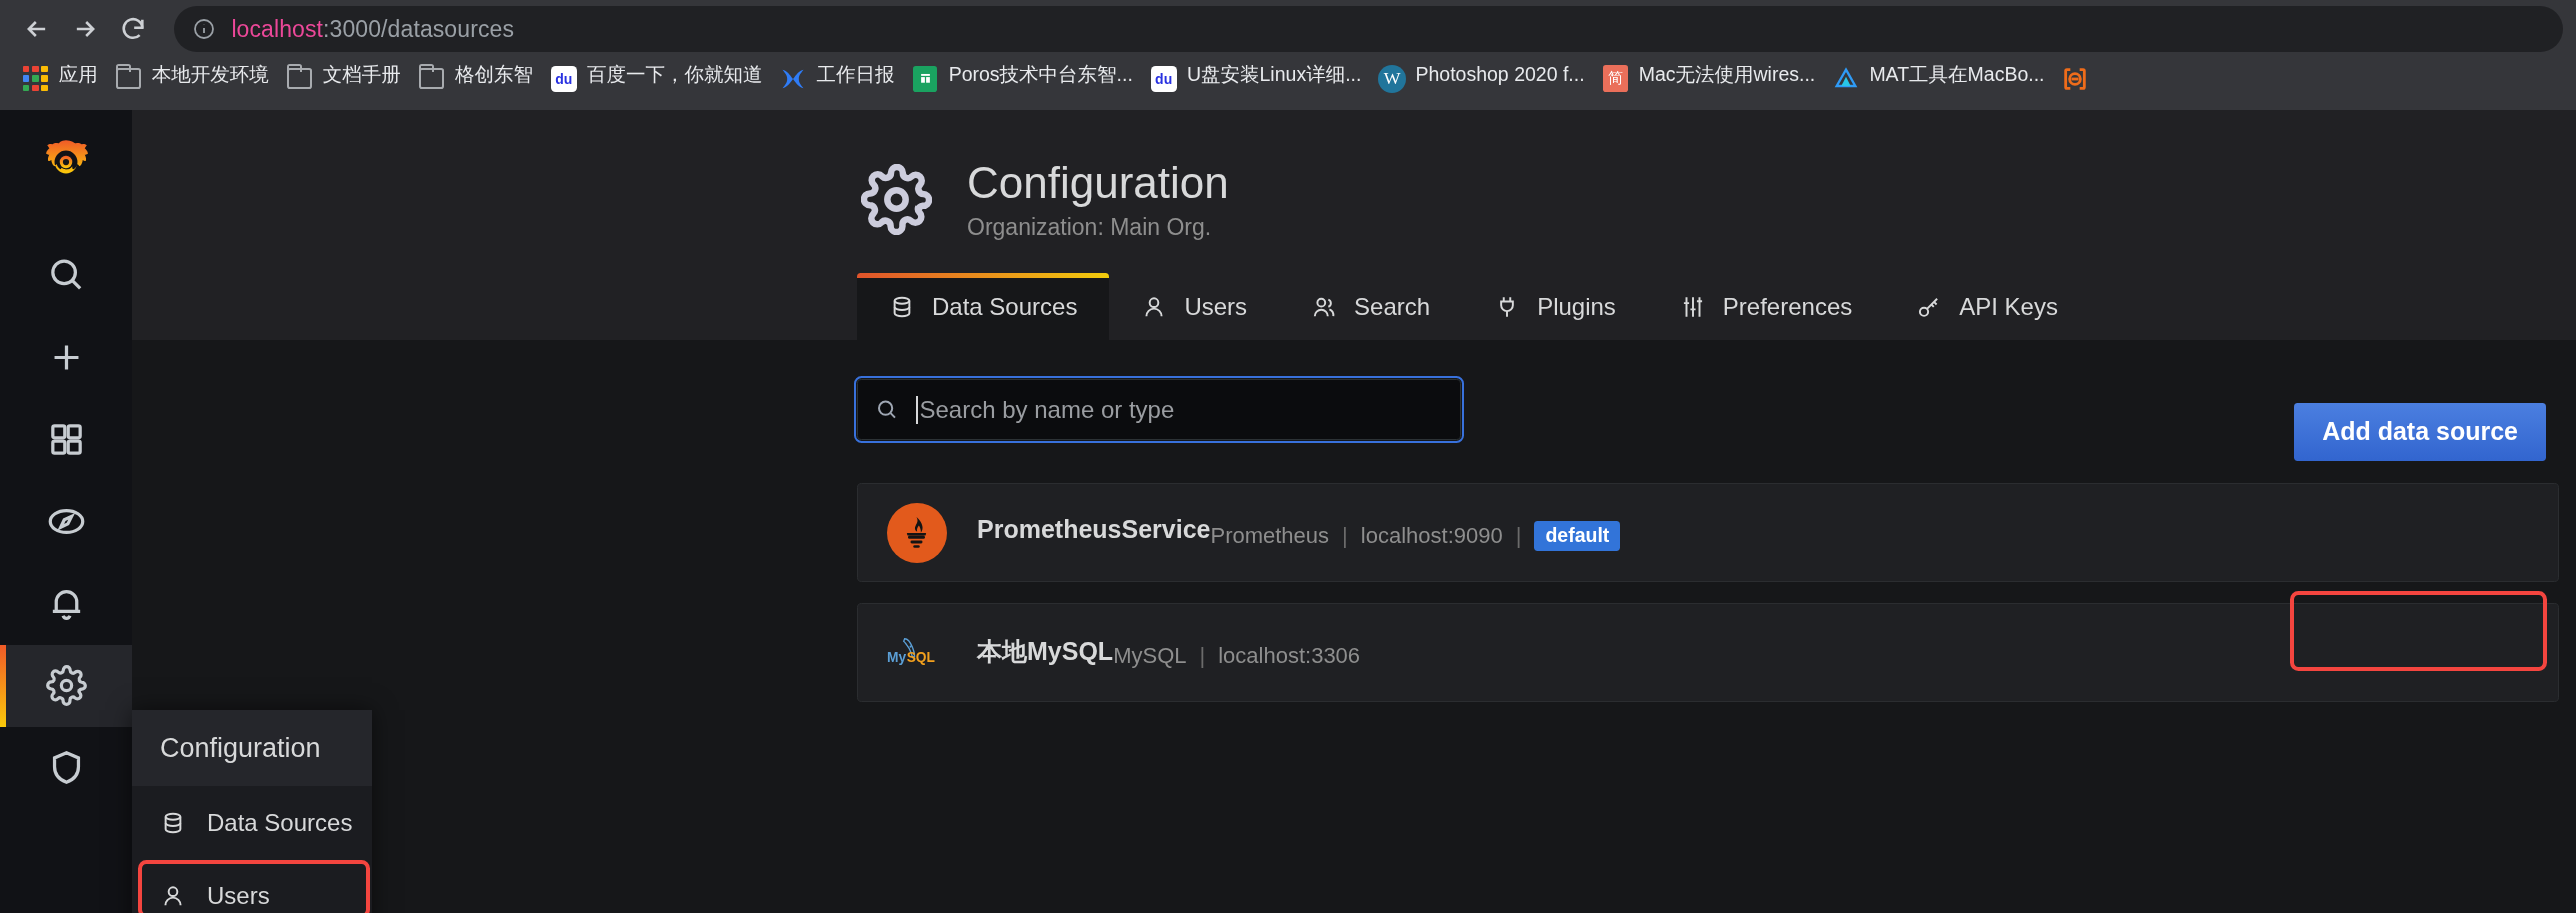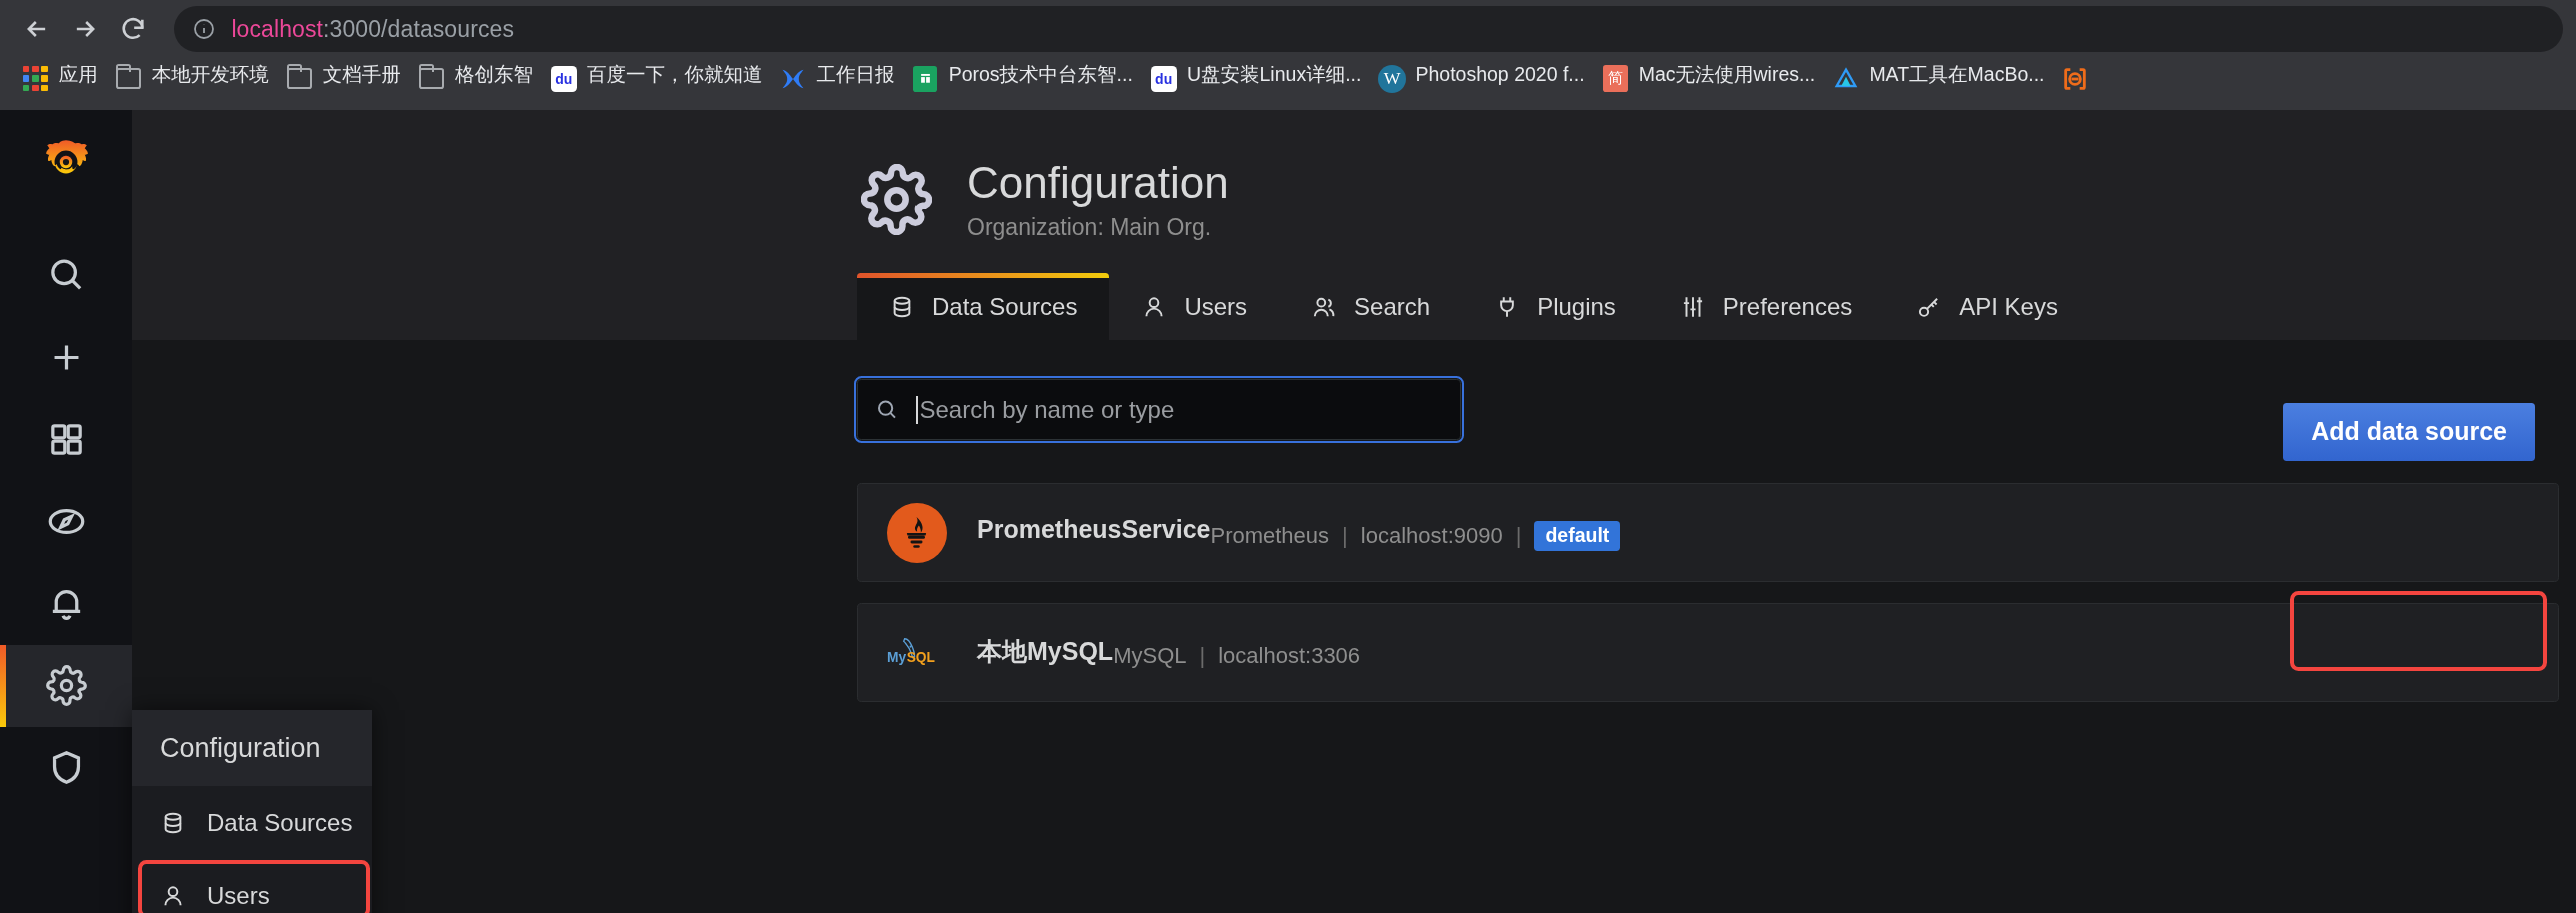--- a/index.html
+++ b/index.html
@@ -132,21 +132,21 @@
   .tab .t-ico svg { width: 26px; height: 26px; stroke: #d8d9da; fill: none; stroke-width: 1.8; }
   .tab.active { background: #161719; border-radius: 4.6px 4.6px 0 0; }
   .tab.active:before {
     content: ""; position: absolute; left: 0; right: 0; top: 0; height: 4.6px;
     background: linear-gradient(90deg, #e0532b 0%, #f2cc0c 100%);
     border-radius: 3.7px 3.7px 0 0;
   }
 
   .main-body { flex: 1; background: #161719; overflow: hidden; }
   .body-inner { padding: 39px 0 0 0; }
-  .action-row { display: flex; align-items: center; padding: 0 13px 0 865px; position: relative; height: 61px; }
+  .action-row { display: flex; align-items: center; padding: 0 2px 0 865px; position: relative; height: 61px; }
   .search-wrap { position: relative; width: 604px; }
   .search-box {
     width: 604px; height: 61px; background: #0b0c0e;
     border: 1.9px solid #2c3235; border-radius: 4.6px;
     display: flex; align-items: center; padding: 0 16.7px;
     outline: 2.8px solid #3871dc; outline-offset: 1.9px;
   }
   .search-box .s-ico { width: 28px; margin-right: 13px; flex: none; display:flex; align-items:center; }
   .search-box .s-ico svg { width: 24px; height: 24px; stroke: #9fa7b3; fill: none; stroke-width: 2; }
   .caret { width: 1.9px; height: 28px; background: #d8d9da; margin-right: 1.9px; }

